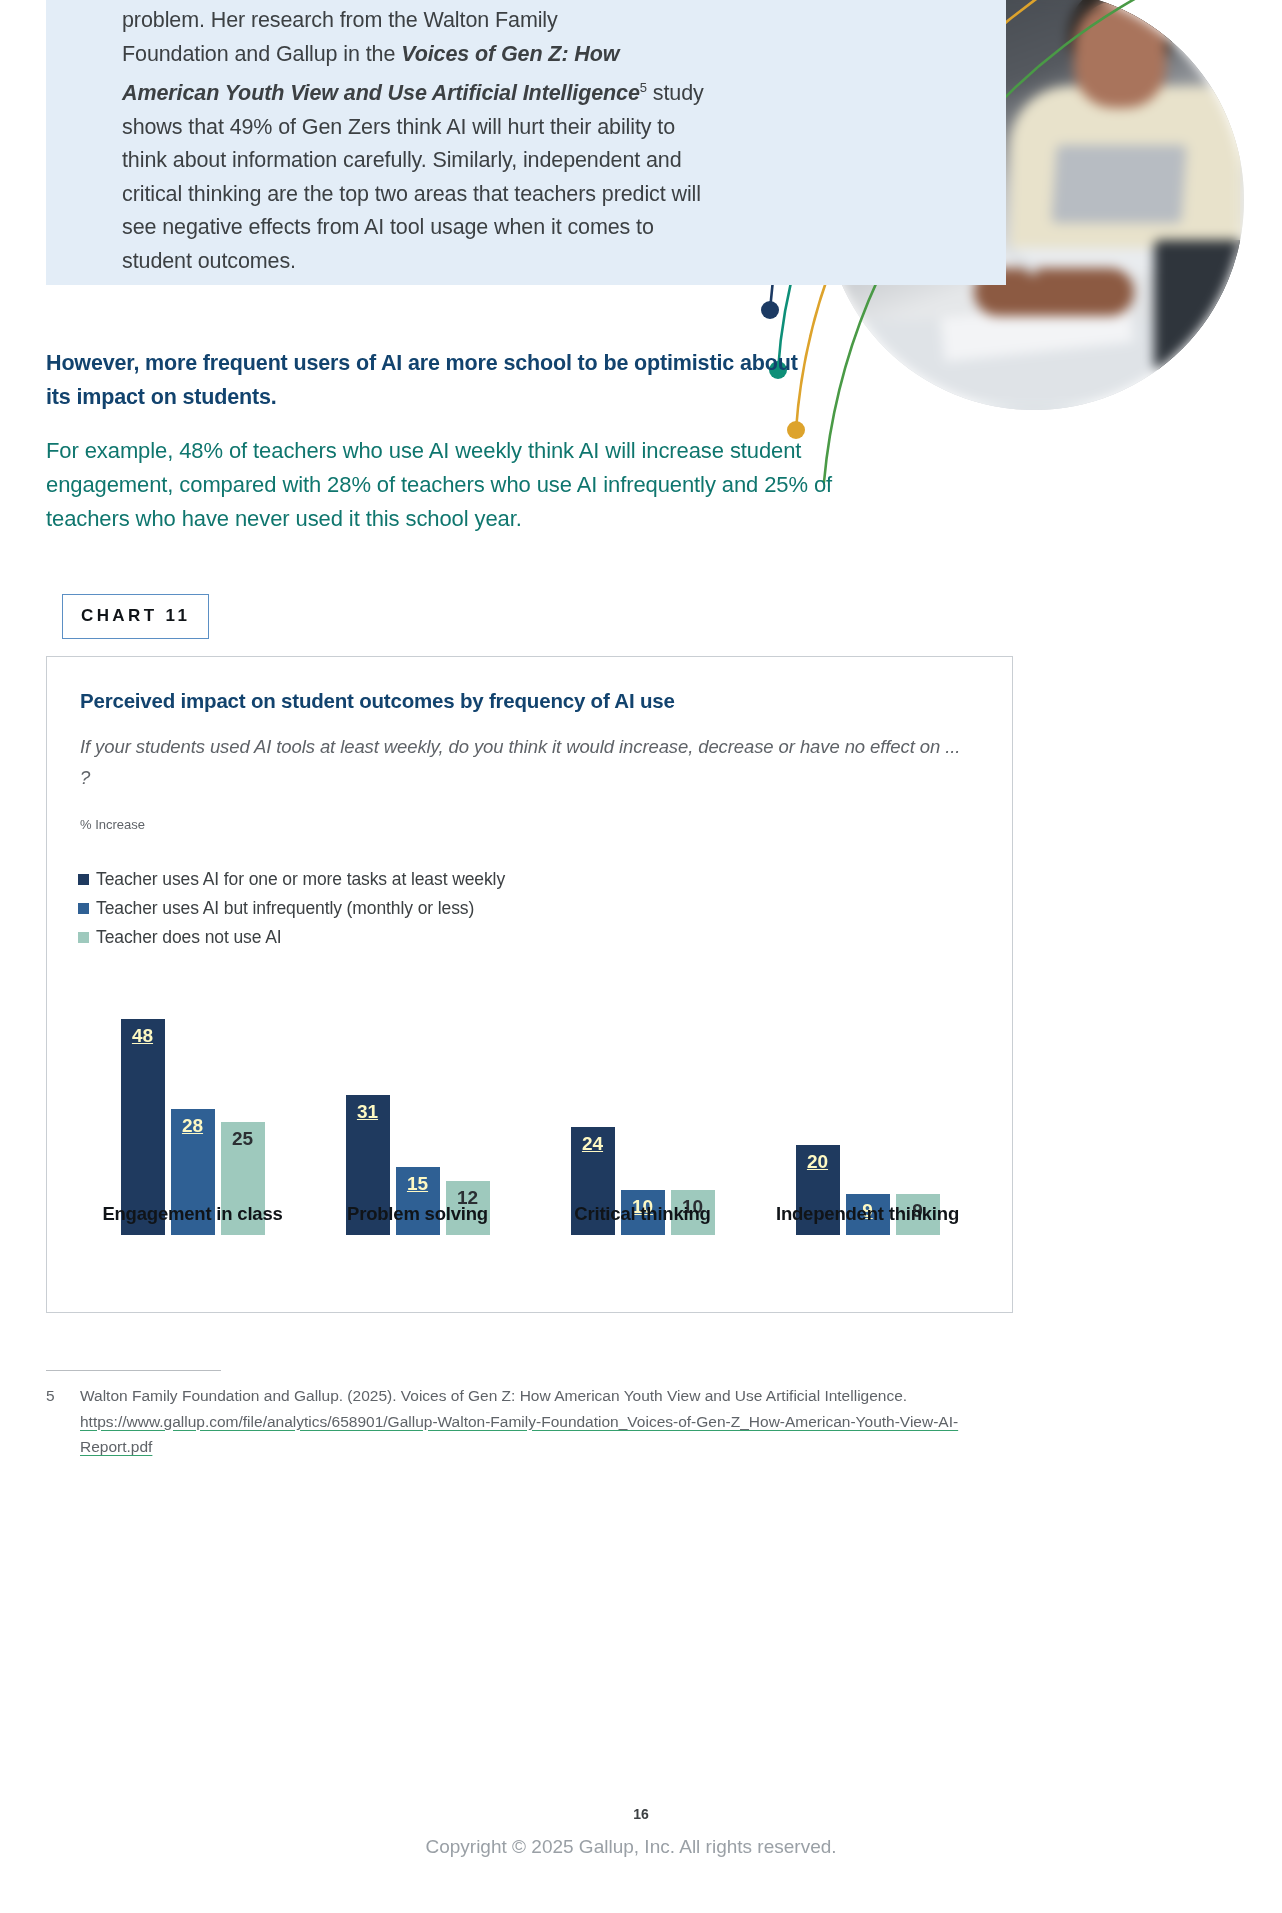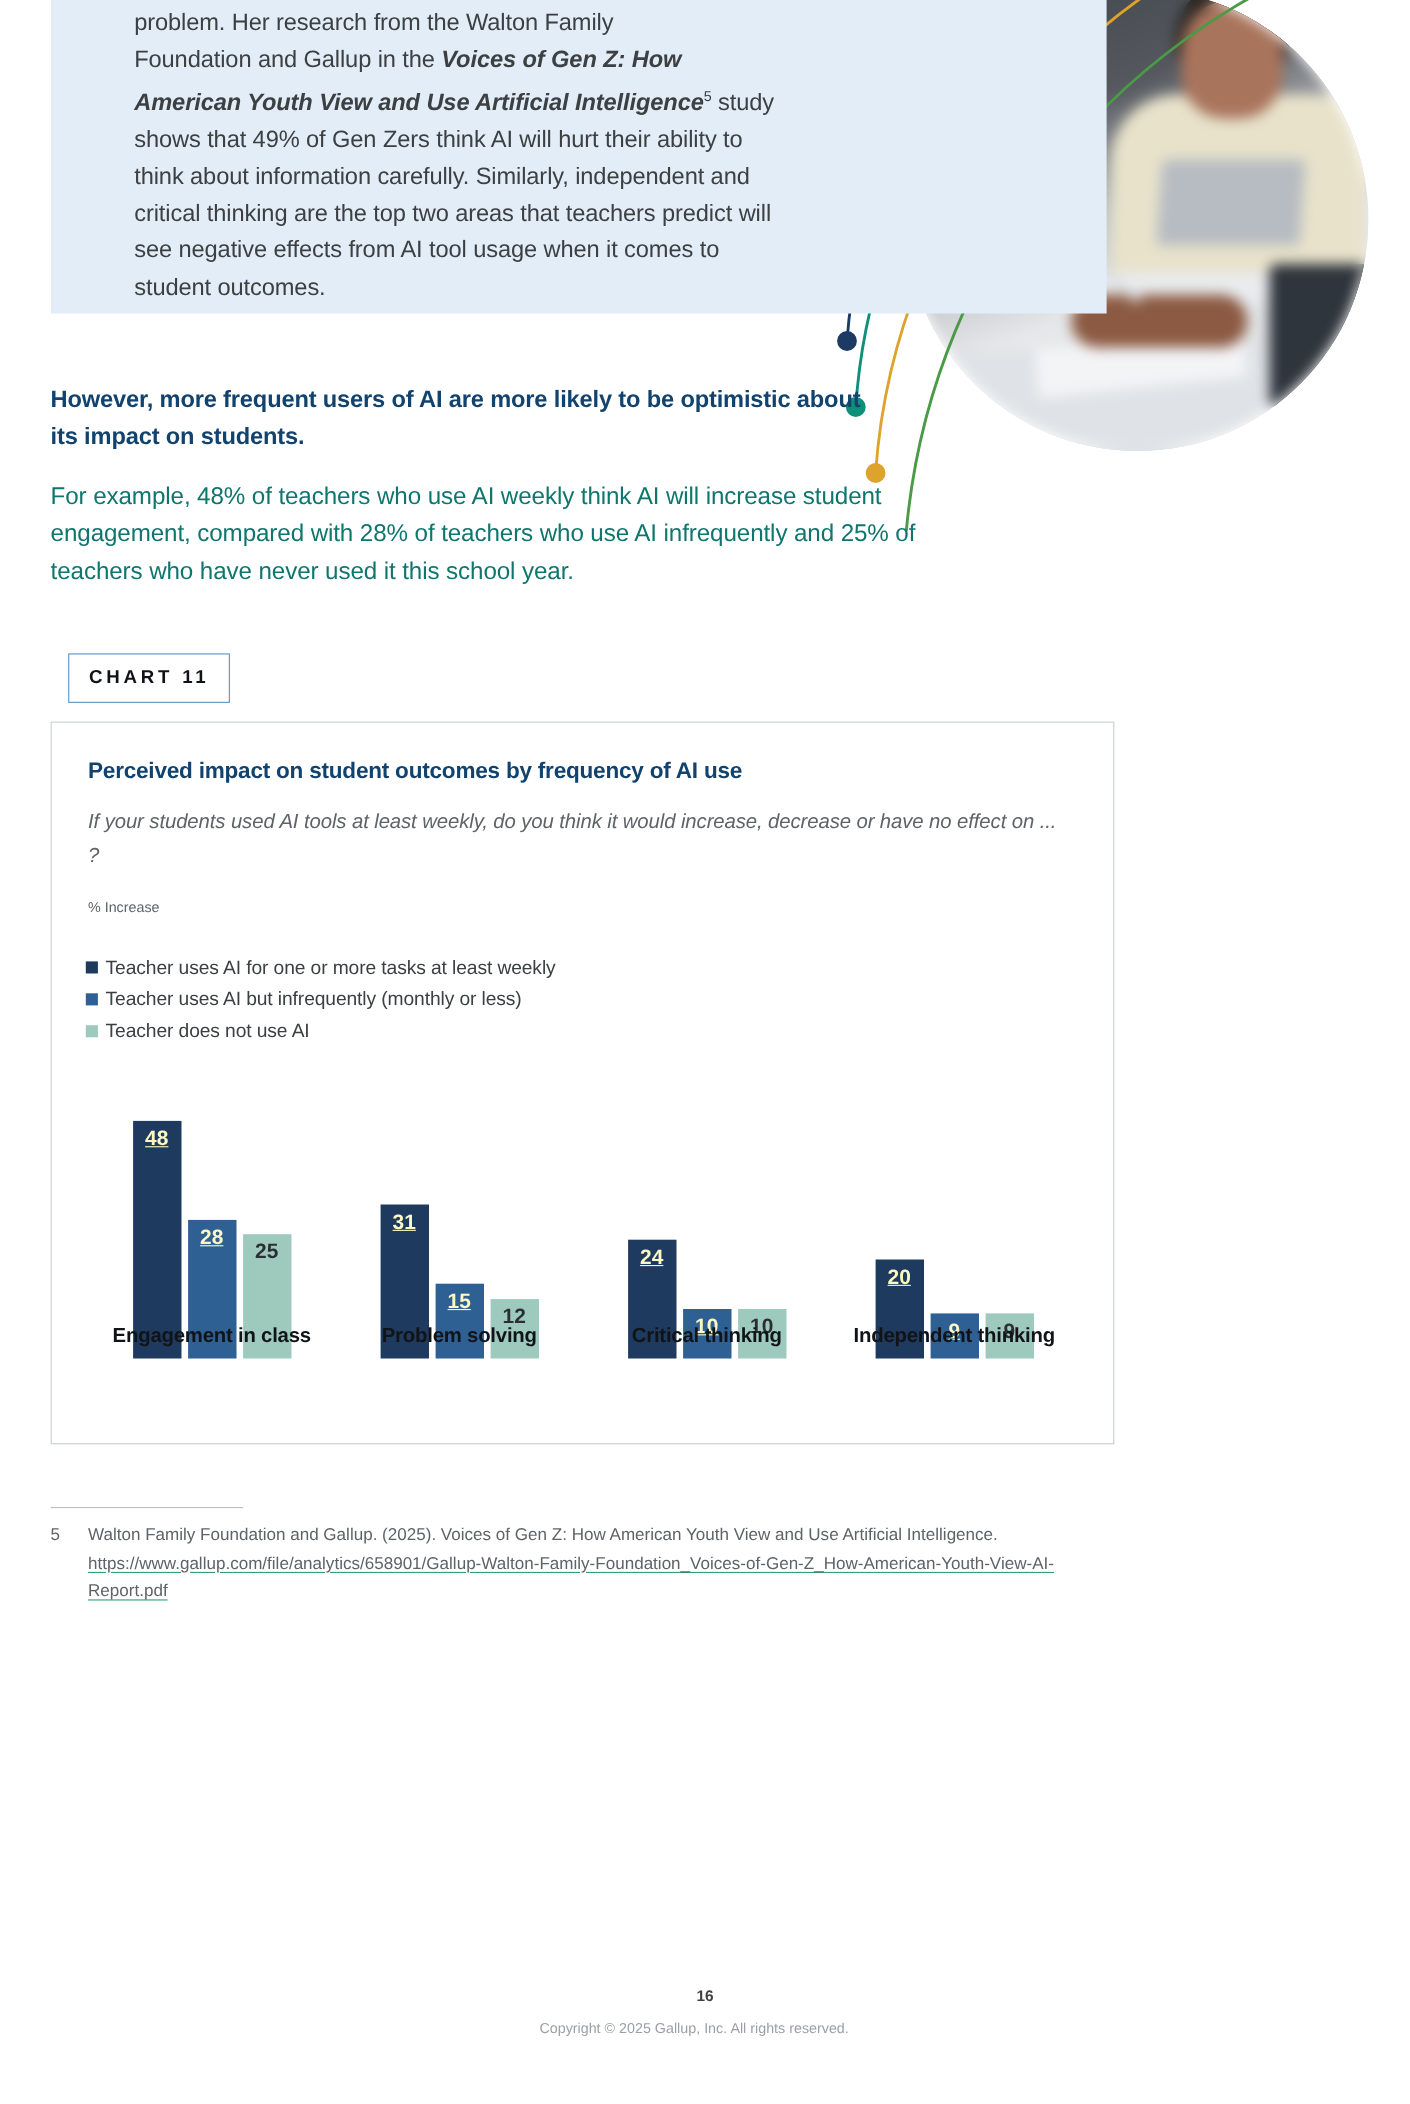--- a/index.html
+++ b/index.html
@@ -207,21 +207,21 @@
   .fn-text { flex: 1 1 auto; }
   .fn-link { color: #5f6368; text-decoration: underline; text-decoration-color: #35a06e; text-underline-offset: 3px; }
 
   
   .page-num {
     position: absolute; left: 0; top: 1806px; width: 1282px;
     text-align: center; font-size: 14px; font-weight: bold; color: #3c4043;
   }
   .copyright {
     position: absolute; left: 0; top: 1836px; width: 1262px;
-    text-align: center; font-size: 13px; color: #9aa0a6;
+    text-align: center; font-size: 19px; color: #9aa0a6;
   }
 </style>
 </head>
 <body>
 
 <div class="deco">
   <div class="deco-photo">
     <div class="person-shirt"></div>
     <div class="person-hair"></div>
     <div class="person-head"></div>
@@ -264,21 +264,21 @@
       <circle cx="546" cy="30" r="9" fill="#1f6fa8"></circle>
     </g>
   </svg>
 </div>
 
 <div class="callout">
   <p>problem. Her research from the Walton Family</p>
   <p><span>Foundation and Gallup in the </span><span class="it">Voices of Gen Z: How American Youth View and Use Artificial Intelligence</span><sup>5</sup> <span>study shows that 49% of Gen Zers think AI will hurt their ability to think about information carefully. Similarly, independent and critical thinking are the top two areas that teachers predict will see negative effects from AI tool usage when it comes to student outcomes.</span></p>
 </div>
 
-<div class="lead">However, more frequent users of AI are more likely to be optimistic about its impact on students.</div>
+<div class="lead">However, more frequent users of AI are more school to be optimistic about its impact on students.</div>
 <div class="body-para">For example, 48% of teachers who use AI weekly think AI will increase student engagement, compared with 28% of teachers who use AI infrequently and 25% of teachers who have never used it this school year.</div>
 
 <div class="chart-tag">CHART 11</div>
 
 <div class="chart-card">
   <div class="chart-title">Perceived impact on student outcomes by frequency of AI use</div>
   <div class="chart-sub">If your students used AI tools at least weekly, do you think it would increase, decrease or have no effect on ... ?</div>
   <div class="chart-axis-note">% Increase</div>
 
   <div class="legend">

